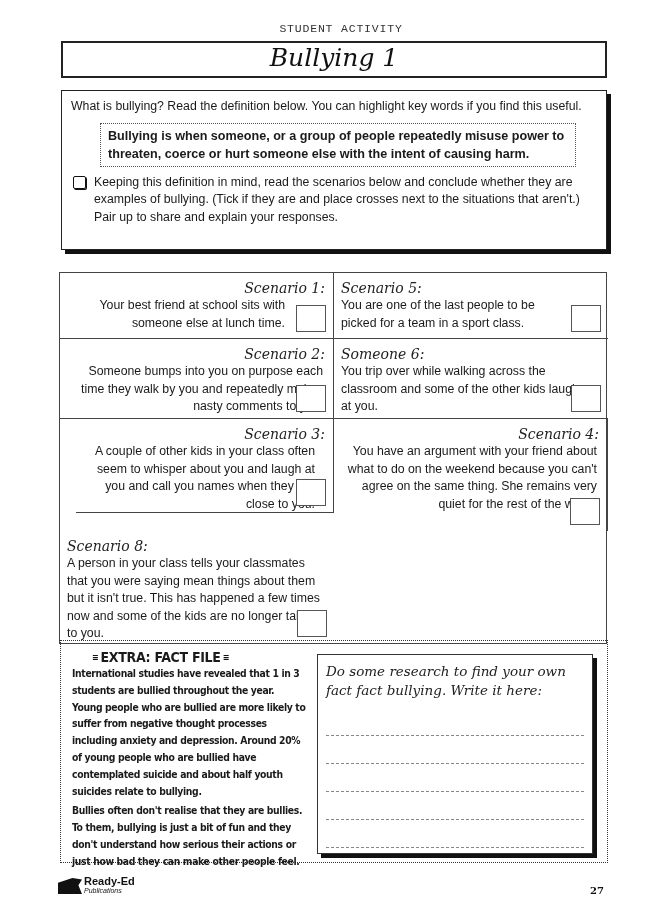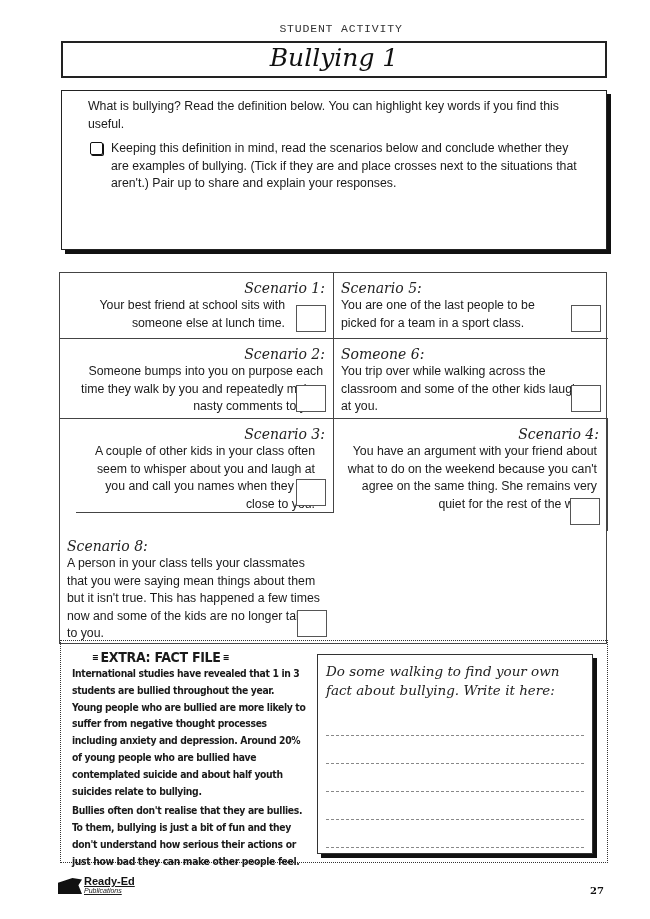--- a/index.html
+++ b/index.html
@@ -16,21 +16,21 @@
     position: absolute; left: 61px; top: 41px; width: 546px; height: 37px;
     border: 2px solid #222; display: flex; align-items: flex-start; justify-content: center;
   }
   .title-box .title {
     font-family: "DejaVu Serif", serif; font-style: italic; font-size: 25px; color: #111;
   }
 
   .intro-box {
     position: absolute; left: 61px; top: 90px; width: 546px; height: 160px;
     border: 1.5px solid #222; box-shadow: 4px 4px 0 #111;
-    padding: 7px 26px; font-size: 12.3px; line-height: 17.5px;
+    padding: 7px 9px; font-size: 12.3px; line-height: 17.5px;
     font-family: "Liberation Sans", sans-serif; background: #fff;
   }
   .intro-box .definition {
     margin: 7px 21px 0 29px; border: 1px dotted #555; padding: 3px 7px;
     font-weight: bold; font-size: 12.6px; line-height: 18px;
   }
   .intro-box .task {
     display: flex; margin-top: 7px;
   }
   .checkbox-glyph {
@@ -98,39 +98,40 @@
   }
 
   .footer-logo {
     position: absolute; left: 58px; top: 877px; display: flex; align-items: center;
   }
   .logo-mark {
     width: 24px; height: 16px; background: #111;
     clip-path: polygon(0 100%, 0 30%, 60% 0, 100% 10%, 85% 45%, 100% 100%);
     margin-right: 2px;
   }
-  .logo-text { line-height: 9px; text-decoration: underline; }
+  .logo-text { line-height: 9px; }
   .logo-text .l1 { font-family: "Liberation Sans", sans-serif; font-size: 11px; font-weight: bold; color: #111; }
   .logo-text .l2 { font-family: "Liberation Sans", sans-serif; font-size: 7px; font-style: italic; color: #111; }
   .page-num {
     position: absolute; left: 590px; top: 885px; font-size: 10px; font-weight: bold;
     font-family: "DejaVu Serif", serif; color: #111; text-align: right;
   }
 </style>
 </head>
 <body>
 
 <div class="header-label">STUDENT ACTIVITY</div>
 
 <div class="title-box">
   <span class="title">Bullying 1</span>
 </div>
 
 <div class="intro-box">
   <div>What is bullying? Read the definition below. You can highlight key words if you find this useful.</div>
+  <div class="definition">Bullying is when someone, or a group of people repeatedly misuse power to threaten, coerce or hurt someone else with the intent of causing harm.</div>
   <div class="task">
     <span class="checkbox-glyph"></span>
     <span>Keeping this definition in mind, read the scenarios below and conclude whether they are examples of bullying. (Tick if they are and place crosses next to the situations that aren't.) Pair up to share and explain your responses.</span>
   </div>
 </div>
 
 <div class="grid">
   <div class="cell left r1">
     <div class="sc-title">Scenario 1:</div>
     <div style="padding-right:40px">Your best friend at school sits with someone else at lunch time.</div>
@@ -178,21 +179,21 @@
       <span>EXTRA: FACT FILE</span>
       <span class="dash">≡</span>
     </div>
     <div class="fact-body">
       <p>International studies have revealed that 1 in 3 students are bullied throughout the year. Young people who are bullied are more likely to suffer from negative thought processes including anxiety and depression. Around 20% of young people who are bullied have contemplated suicide and about half youth suicides relate to bullying.</p>
       <p>Bullies often don't realise that they are bullies. To them, bullying is just a bit of fun and they don't understand how serious their actions or just how bad they can make other people feel.</p>
     </div>
   </div>
 
   <div class="write-box">
-    <div class="prompt">Do some walking to find your own fact about bullying. Write it here:</div>
+    <div class="prompt">Do some research to find your own fact fact bullying. Write it here:</div>
     <div class="write-lines">
       <div class="write-line"></div>
       <div class="write-line"></div>
       <div class="write-line"></div>
       <div class="write-line"></div>
       <div class="write-line"></div>
     </div>
   </div>
 </div>
 

